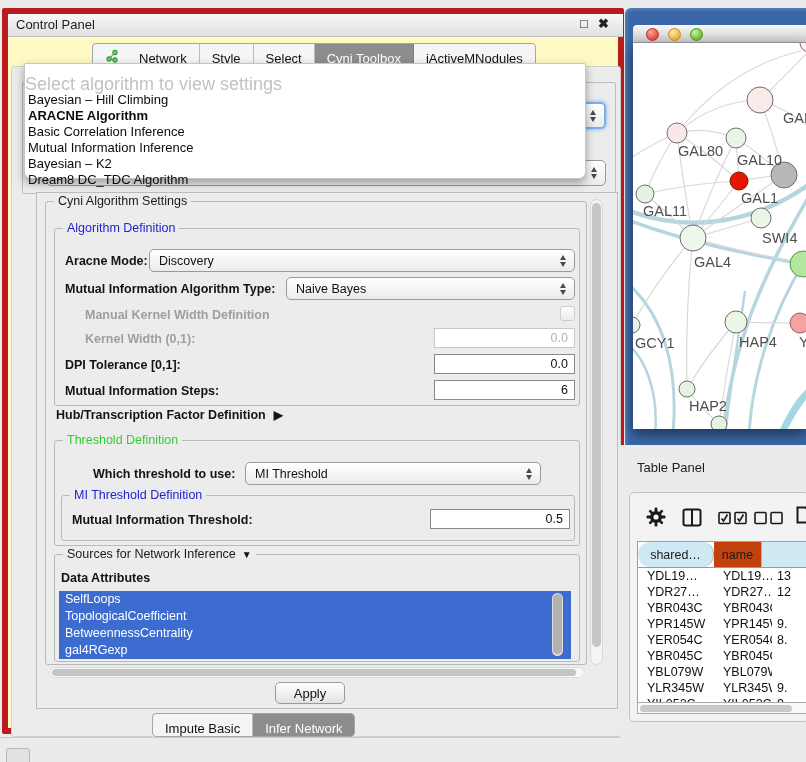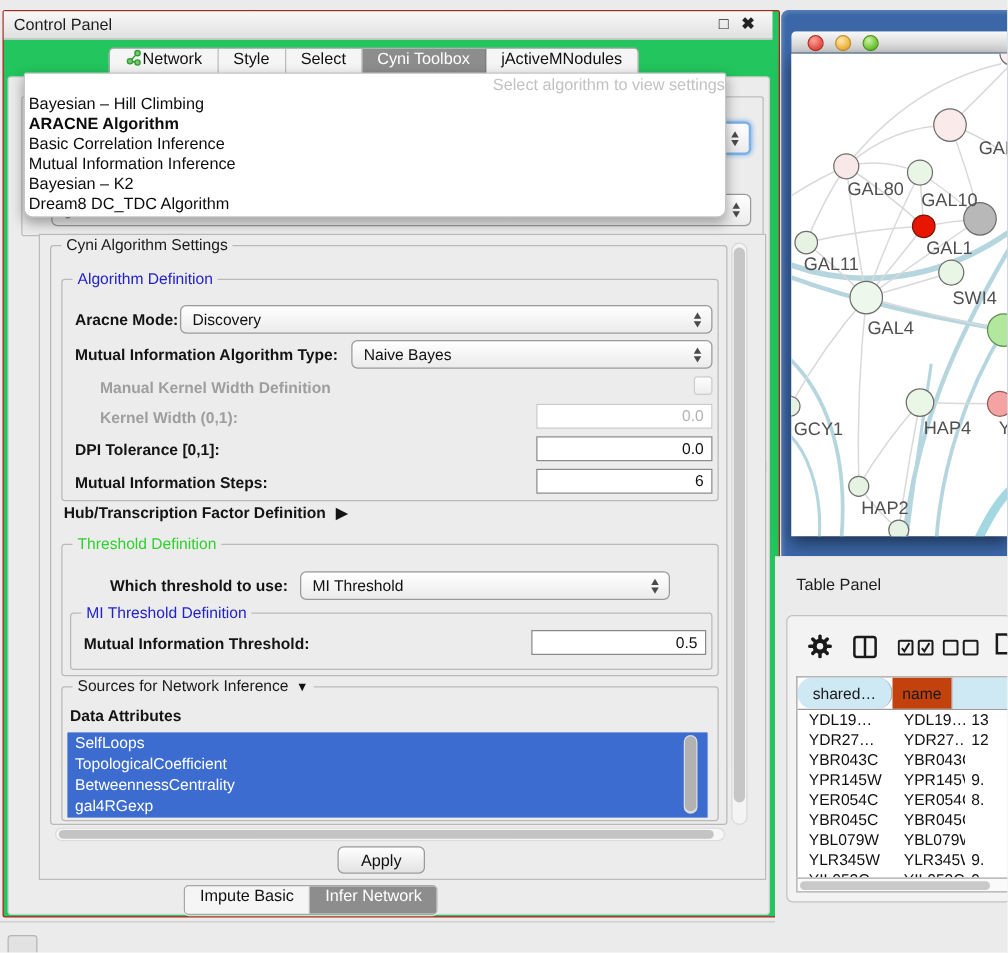--- a/index.html
+++ b/index.html
@@ -1,30 +1,30 @@
 <!DOCTYPE html>
 <html><head>
 <meta charset="utf-8">
 <style>
   html,body{margin:0;padding:0;}
   #screen{position:relative;width:806px;height:762px;background:#ebebeb;overflow:hidden;
           font-family:"Liberation Sans",sans-serif;-webkit-font-smoothing:antialiased;}
   
-  #cp-window{position:absolute;left:2px;top:8px;width:622px;height:726px;background:#22c55e;
-             border:1px solid #b91c1c;border-radius:2px;box-sizing:border-box;}
+  #cp-window{position:absolute;left:2px;top:8px;width:622px;height:726px;background:#fef9c3;
+             border:6px solid #b91c1c;border-radius:2px;box-sizing:border-box;}
   #cp-titlebar{position:absolute;left:0;top:0;width:615px;height:22px;
                background:linear-gradient(#f8f8f8,#e0e0e0);border-bottom:1px solid #c4c4c4;}
   #cp-title{position:absolute;left:8px;top:3px;font-size:13px;color:#1d1d1d;}
   .win-ico{position:absolute;top:2px;font-size:13px;color:#222;cursor:default;}
   #cp-float{left:572px;}
   #cp-close{left:590px;font-weight:bold;}
   
   .seg{position:absolute;height:22px;display:flex;border:1px solid #a6a6a6;border-radius:4px;
        background:#f5f5f5;overflow:hidden;box-shadow:0 1px 0 rgba(255,255,255,.7);}
-  .seg .tab{display:flex;align-items:flex-start;gap:0;padding:0 12px;font-size:13px;color:#111;
+  .seg .tab{display:flex;align-items:flex-end;gap:20px;padding:0 12px;font-size:13px;color:#111;
             border-right:1px solid #bdbdbd;white-space:nowrap;}
   .seg .tab:last-child{border-right:none;}
   .seg .tab.sel{background:#8d8d8d;color:#fff;border-right-color:#7f7f7f;}
   #top-tabs{left:84px;top:29px;}
   #bottom-tabs{left:144px;top:699px;}
   
   #cp-content{position:absolute;left:3px;top:52px;width:610px;height:671px;background:#ececec;
               border:1px solid #cfcfcf;border-radius:3px;box-sizing:border-box;}
   
   #bg-group{position:absolute;left:14px;top:68px;width:592px;height:110px;
@@ -37,21 +37,21 @@
         border-right:3.5px solid transparent;border-bottom:5px solid #4a4a4a;}
   .spin::after{content:"";position:absolute;left:0;bottom:0;border-left:3.5px solid transparent;
         border-right:3.5px solid transparent;border-top:5px solid #4a4a4a;}
   #bg-combo1{left:38px;top:88px;width:560px;height:27px;border:2px solid #79b0e8;
              box-shadow:0 0 4px #79b0e8;z-index:1;}
   #bg-combo2{left:38px;top:146px;width:560px;height:26px;z-index:1;}
   
   #dropdown{position:absolute;left:16px;top:49px;width:562px;height:116px;background:#fff;
             border:1px solid #c6c6c6;border-radius:2px 2px 7px 7px;z-index:30;
             box-shadow:0 4px 10px rgba(0,0,0,.35);box-sizing:border-box;}
-  #dd-prompt{height:15px;line-height:15px;text-align:right;color:#c2c2c2;font-size:13px;margin-top:1px;}
+  #dd-prompt{height:15px;line-height:15px;text-align:left;color:#c2c2c2;font-size:18px;margin-top:13px;}
   .dd-item{height:16px;line-height:16px;font-size:13px;color:#0c0c0c;padding-left:3px;white-space:nowrap;}
   .dd-item.sel{font-weight:bold;}
   
   #settings{position:absolute;left:28px;top:178px;width:582px;height:517px;background:#ececec;
             border:1px solid #bcbcbc;box-sizing:border-box;z-index:5;}
   .group{position:absolute;border:1px solid #b9b9b9;border-radius:3px;}
   .legend{position:absolute;top:-8px;left:8px;background:#ececec;padding:0 4px;font-size:12.5px;
           color:#1a1a1a;white-space:nowrap;}
   .legend.blue{color:#2222cc;}
   .legend.green{color:#2ed12e;}

